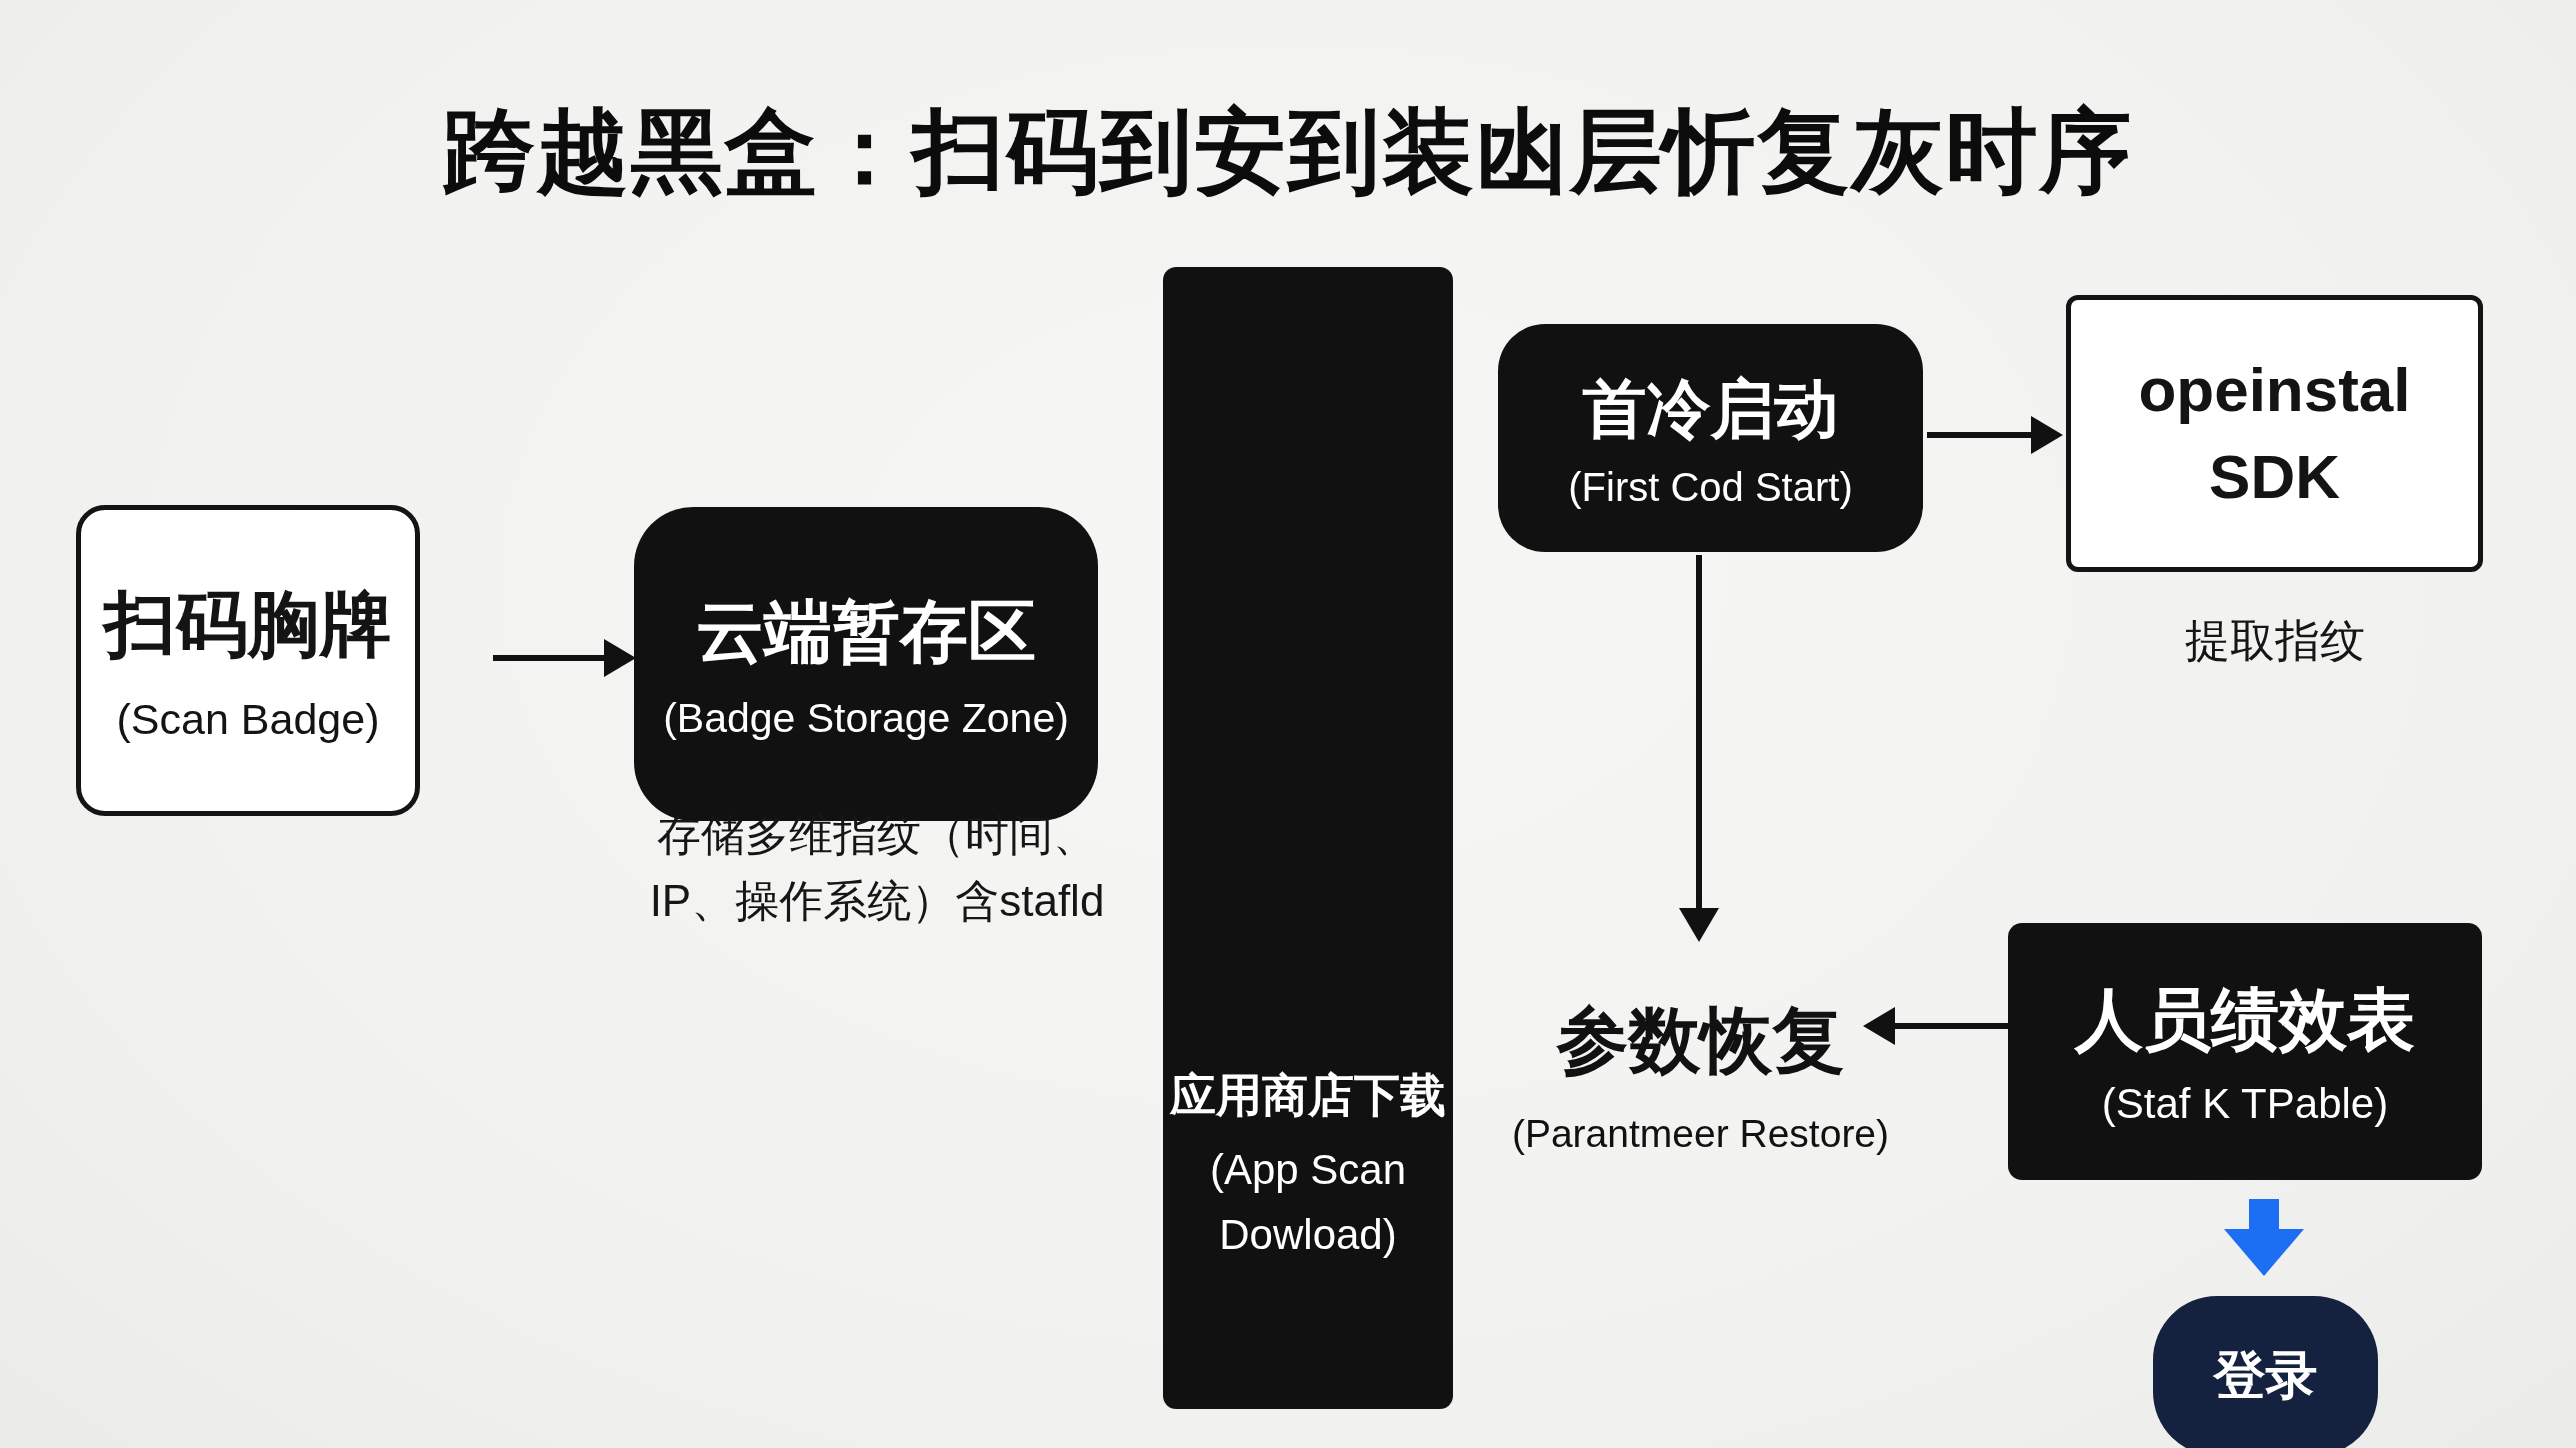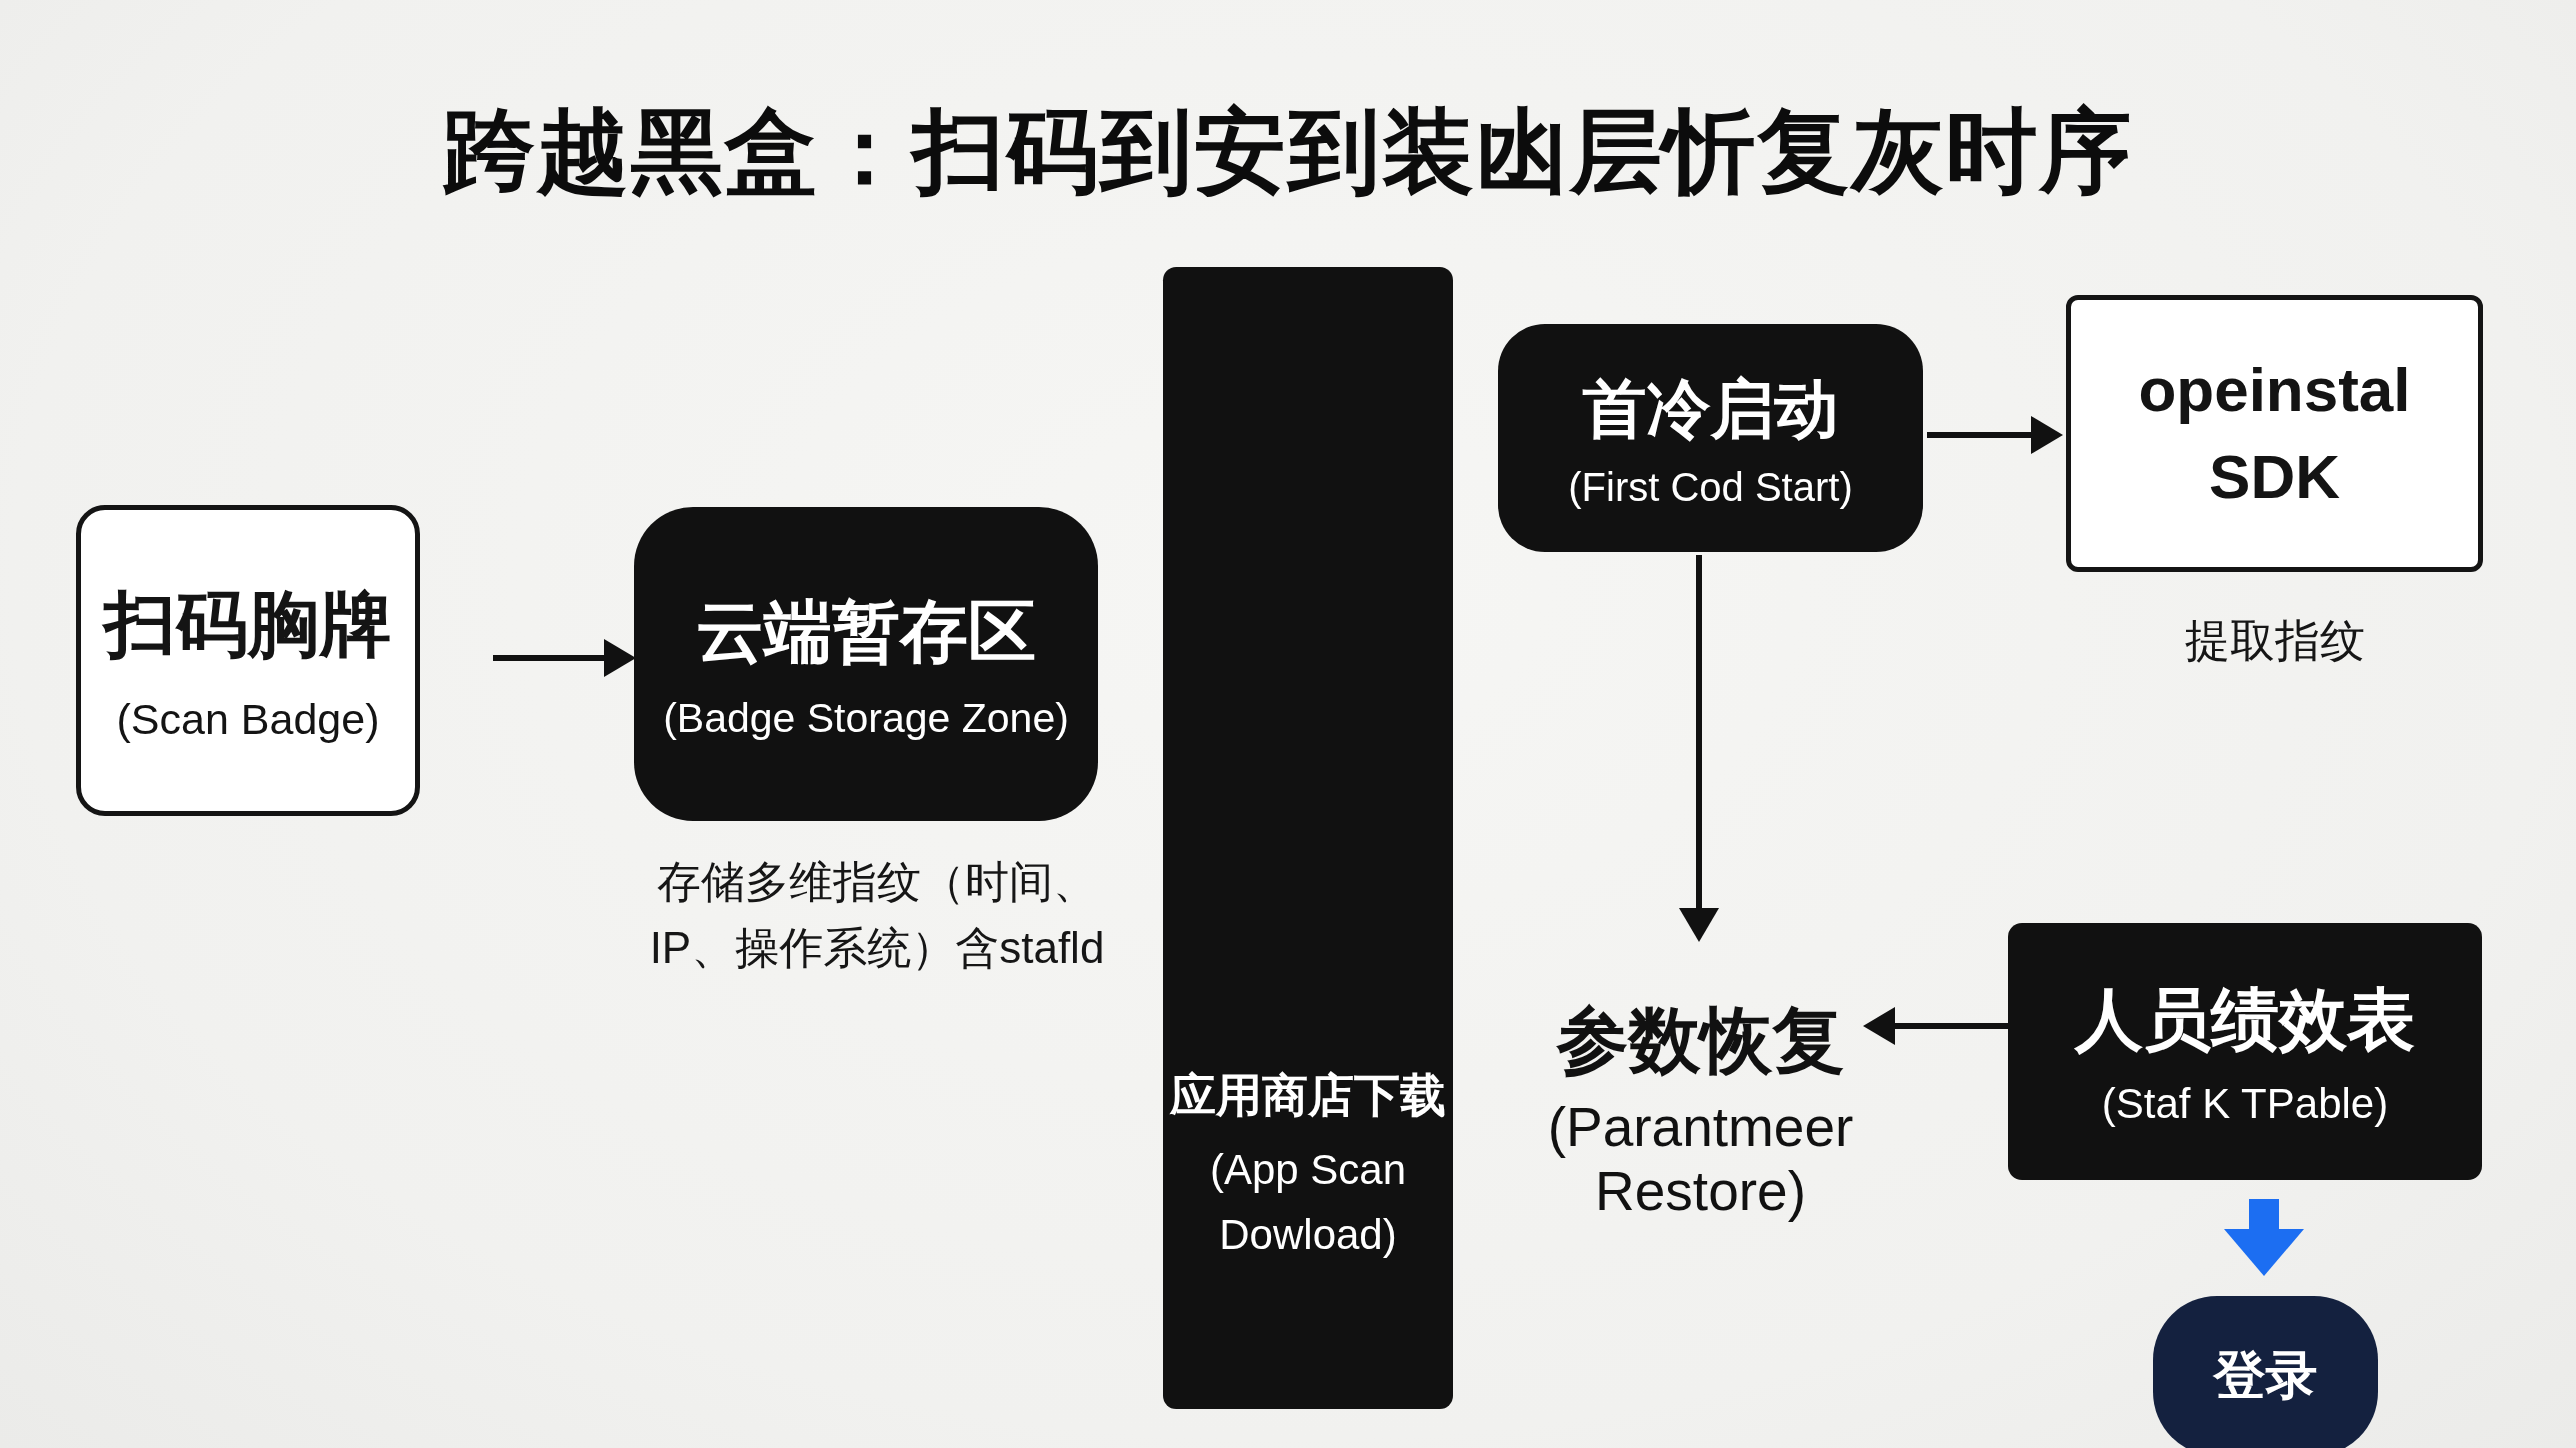--- a/index.html
+++ b/index.html
@@ -24,21 +24,21 @@
 
   .scan-box  { left:76px;  top:505px; width:344px; height:311px; border-radius:29px; }
   .scan-box .lbl { font-size:72px; font-weight:800; }
   .scan-box .sub { font-size:43px; margin-top:22.6px; }
 
   .cloud-box { left:634px; top:507px; width:464px; height:314px; border-radius:59px; }
   .cloud-box .lbl { font-size:68px; font-weight:800; }
   .cloud-box .sub { font-size:41px; margin-top:17px; }
 
   .cloud-caption {
-    position:absolute; left:594px; top:849px; width:566px;
+    position:absolute; left:594px; top:802px; width:566px;
     text-align:center; font-size:44px; line-height:1.5; color:#161616;
   }
 
   .tall-bar {
     position:absolute; left:1163px; top:267px; width:290px; height:1142px;
     background:var(--box-black,#0d0d0d); border-radius:13.2px;
   }
   .tall-bar .txt {
     position:absolute; left:0; right:0; bottom:142px;
     text-align:center; color:#fff;
@@ -55,21 +55,21 @@
 
   .sdk-caption {
     position:absolute; left:2123px; top:611px; width:304px;
     text-align:center; font-size:45px; color:#161616;
   }
 
   .param-label {
     position:absolute; left:1493px; top:993px; width:415px; text-align:center; color:#111;
   }
   .param-label .lbl { font-size:72px; font-weight:800; }
-  .param-label .sub { font-size:55px; margin-top:6px; }
+  .param-label .sub { font-size:39px; margin-top:23px; }
 
   .perf-box { left:2008px; top:923px; width:474px; height:257px; border-radius:14px; }
   .perf-box .lbl { font-size:68px; font-weight:800; }
   .perf-box .sub { font-size:42px; margin-top:13.2px; }
 
   .login-pill {
     position:absolute; left:2153px; top:1296px; width:225px; height:160px;
     background:var(--login-navy,#14213f); border-radius:64px;
     display:flex; align-items:center; justify-content:center;
     color:#fff; font-size:52px; font-weight:700; cursor:pointer;

